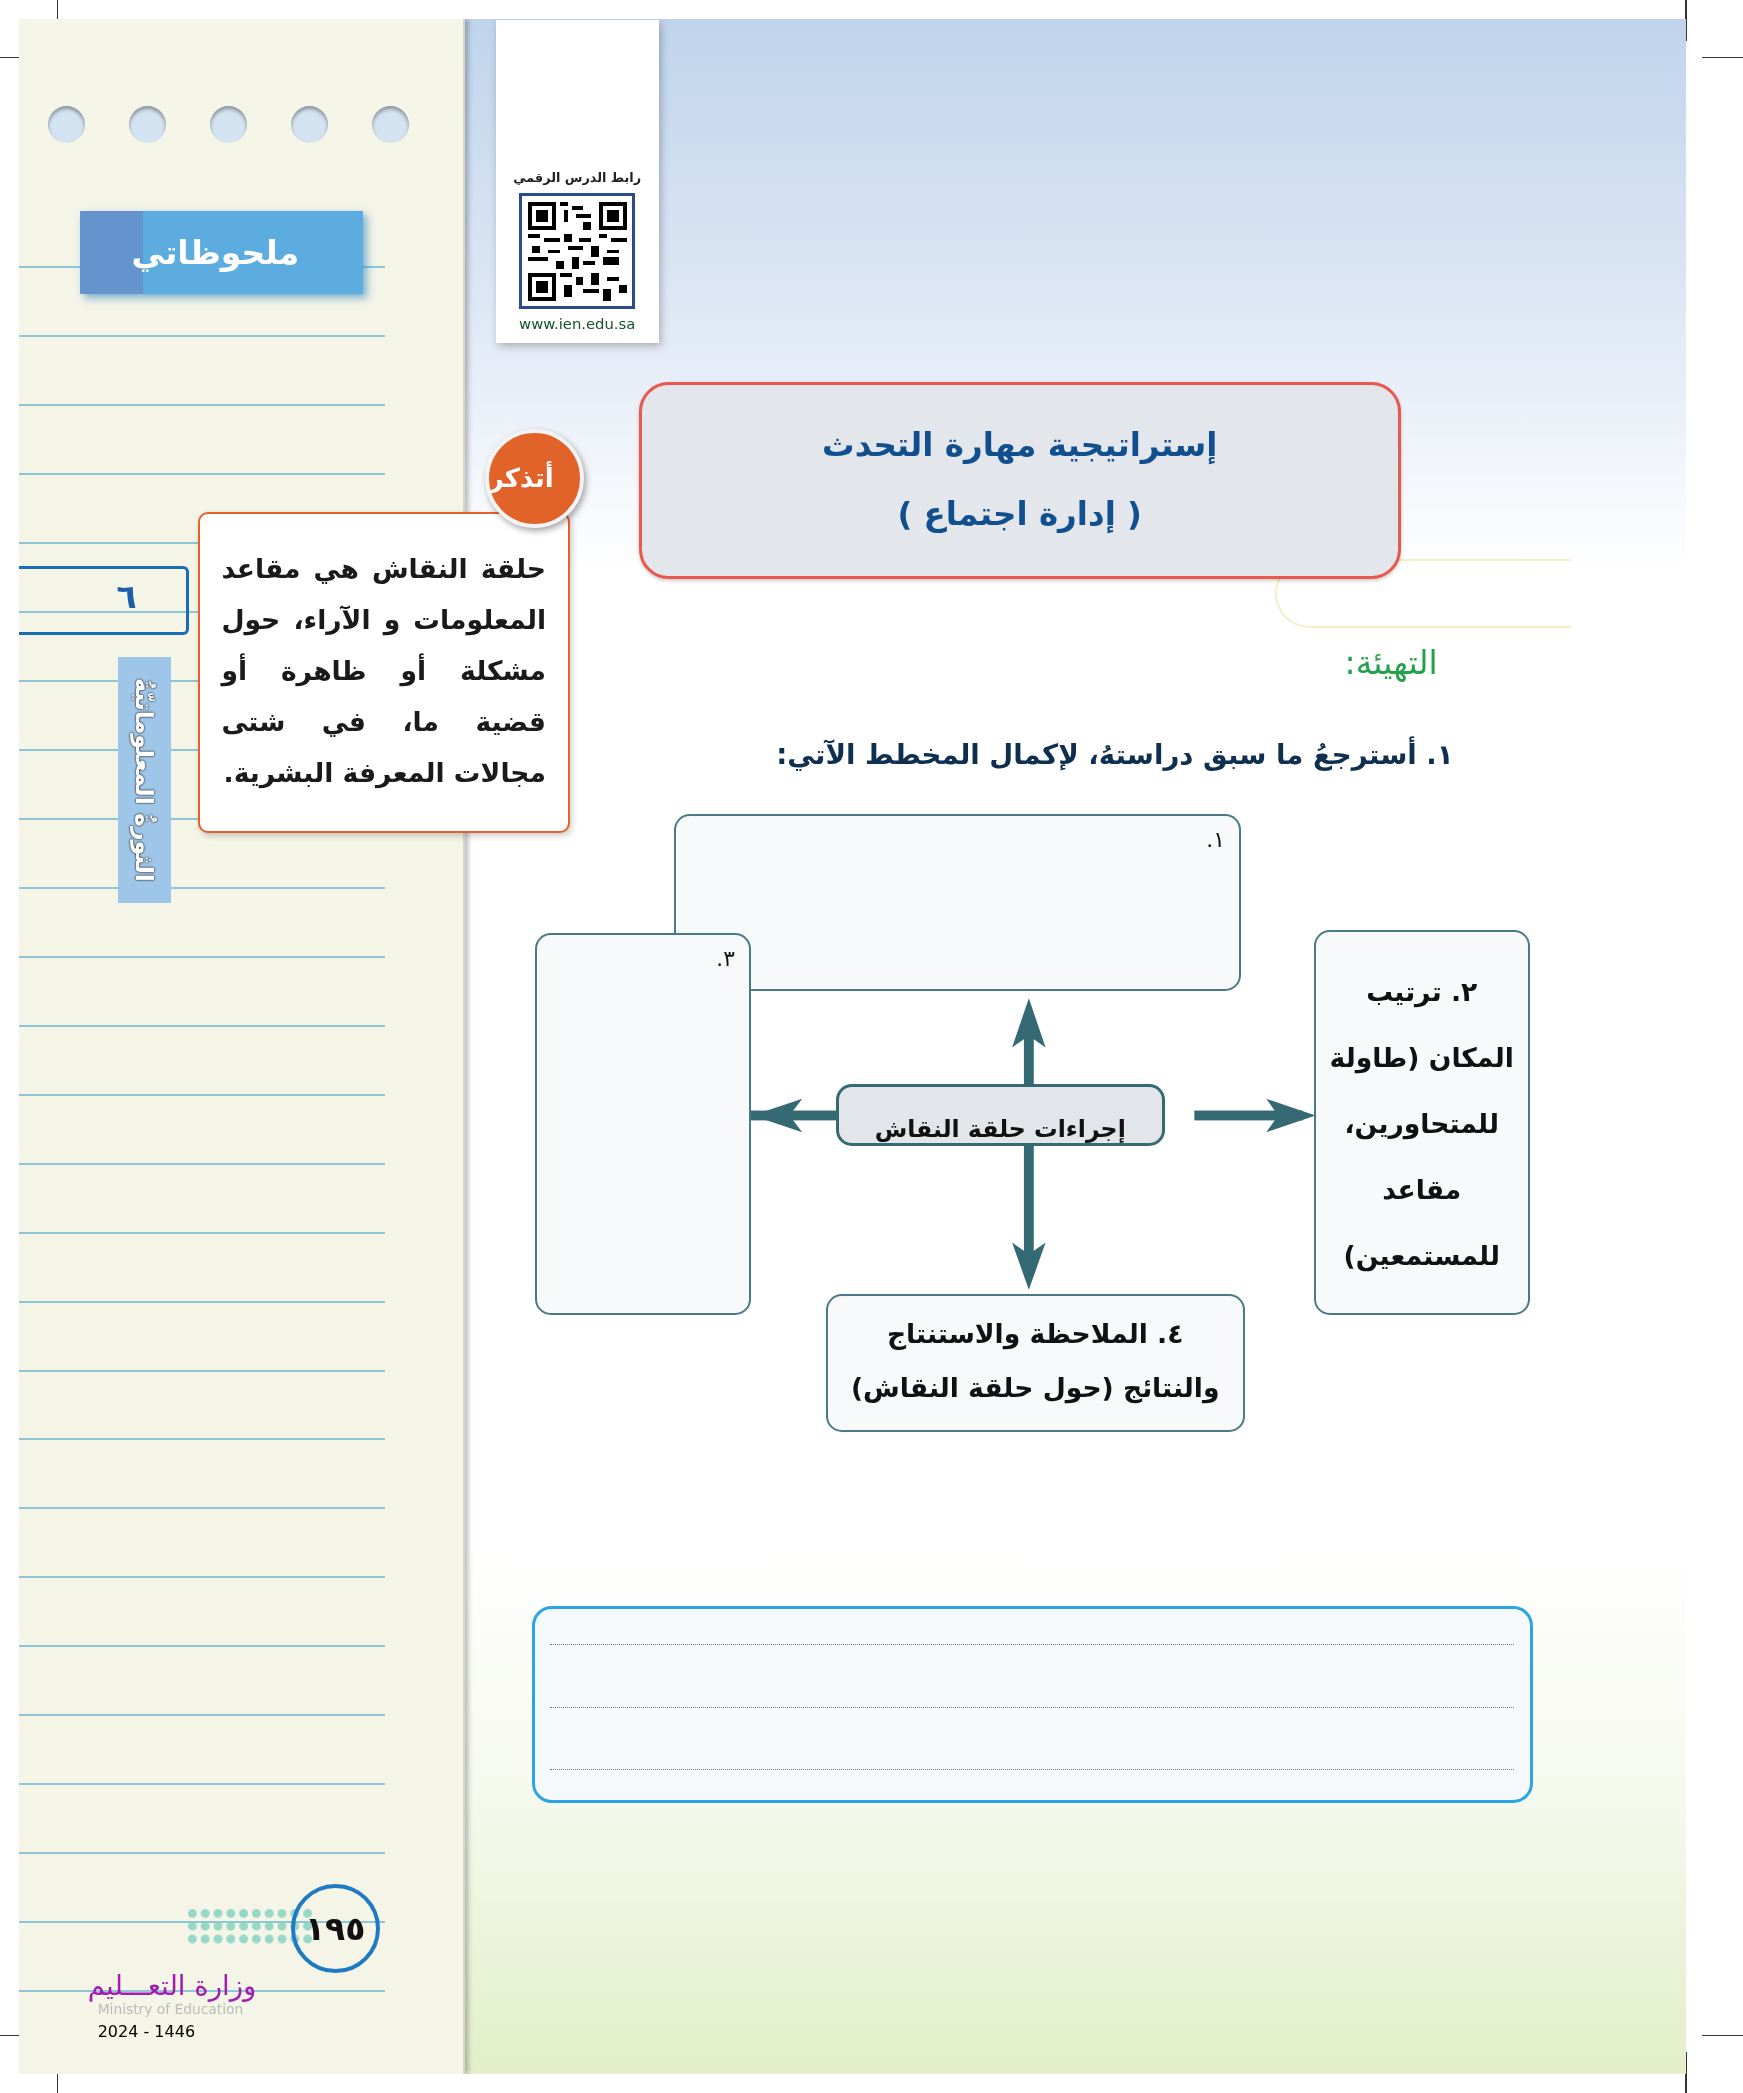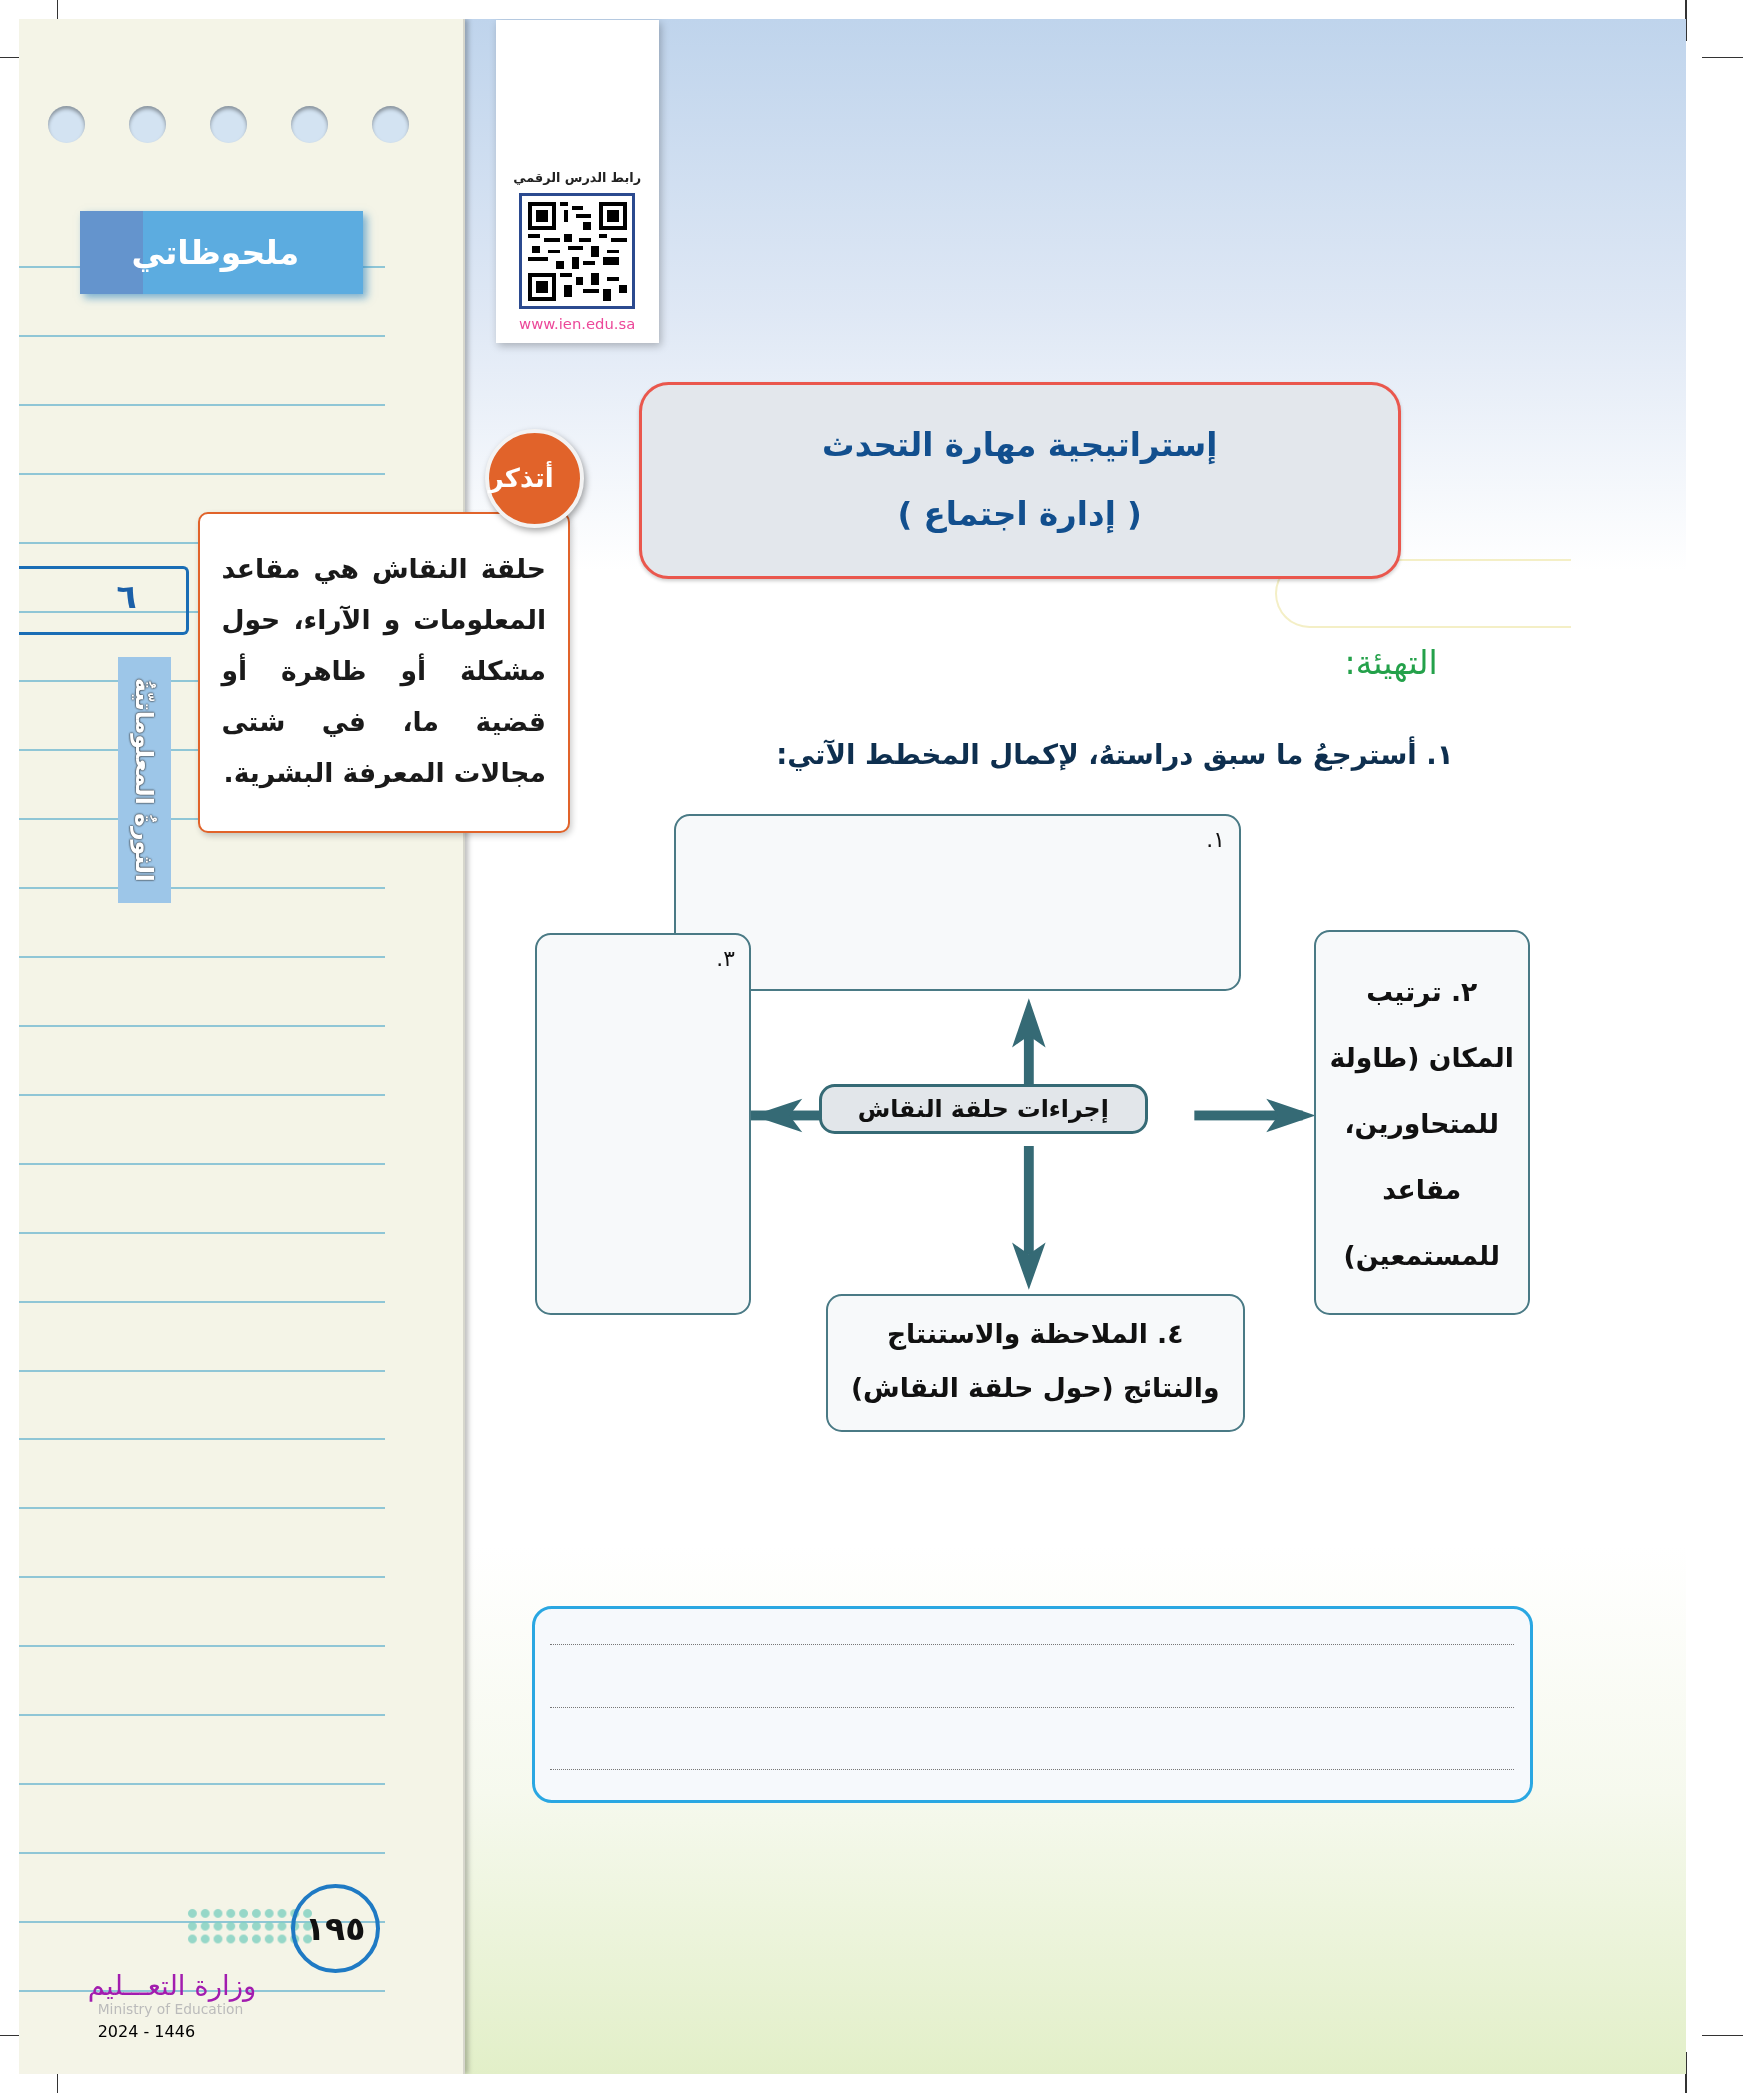--- a/index.html
+++ b/index.html
@@ -44,40 +44,40 @@
     color: #fff; font-weight: bold; font-size: 26px; display: flex; align-items: center; justify-content: flex-end; direction: rtl; }
   .callout { position: absolute; left: 179px; top: 493px; width: 372px; height: 321px; background: #ffffff;
     border: 2px solid #e1632a; border-radius: 9.9px; box-shadow: 2px 3px 5.9px rgba(0,0,0,0.2);
     direction: rtl; text-align: justify; padding: 29.6px 21.7px 9.9px 21.7px; font-weight: bold; font-size: 26.6px; line-height: 51px; color: #1a1a1a; }
 
   
   .qr-card { position: absolute; left: 477px; top: 1px; width: 163px; height: 323px; background: #fff;
     box-shadow: 2px 3px 7.9px rgba(0,0,0,0.25); text-align: center; }
   .qr-label { position: absolute; top: 150px; width: 100%; font-size: 12.8px; font-weight: bold; color: #222; direction: rtl; }
   .qr-code { position: absolute; left: 23.6px; top: 173px; width: 116px; height: 116px; border: 3px solid #2b4a8f; padding: 5.9px; background: #fff; }
-  .qr-url { position: absolute; top: 295px; width: 100%; font-size: 14.8px; color: #ec4899; }
+  .qr-url { position: absolute; top: 295px; width: 100%; font-size: 14.8px; color: #14532d; }
 
   
   .title-box { position: absolute; left: 620px; top: 363px; width: 762px; height: 197px; background: #e3e7ec;
     border: 3px solid #ea574d; border-radius: 29.6px; box-shadow: 0 2px 3.9px rgba(0,0,0,0.2);
     display: flex; flex-direction: column; align-items: center; justify-content: center; direction: rtl; }
   .title-line { color: #124f8e; font-weight: bold; font-size: 32.5px; line-height: 69px; }
   .deco-curve { position: absolute; left: 1256px; top: 540px; width: 296px; height: 69px;
     border: 2px solid #f4efc6; border-right: none; border-radius: 59px 0 0 59px; }
 
   .section-head { position: absolute; right: 248px; top: 624px; color: #24a14a; font-size: 33px; direction: rtl; }
   .q1 { position: absolute; right: 232px; top: 719px; color: #0e2f4f; font-weight: bold; font-size: 27.6px; direction: rtl; }
   .q2 { position: absolute; right: 213px; top: 1533px; color: #0e2f4f; font-weight: bold; font-size: 27.6px; direction: rtl; }
 
   
   .dbox { position: absolute; background: #f7f9fa; border: 2px solid #4a7a85; border-radius: 15.8px; direction: rtl;
     padding: 11.8px 13.8px; font-size: 21.7px; color: #111; }
   .dbox.filled { font-weight: bold; font-size: 26.6px; line-height: 66px; text-align: center; }
-  .center-node { position: absolute; left: 800px; top: 1065px; width: 329px; height: 50px; background: #e2e6ea;
-    border: 3.9px solid #356a75; border-radius: 15.8px; display: flex; align-items: center; justify-content: center;
+  .center-node { position: absolute; left: 817px; top: 1065px; width: 329px; height: 62px; background: #e2e6ea;
+    border: 3.9px solid #356a75; border-radius: 15.8px; display: flex; align-items: flex-end; justify-content: center;
     font-weight: bold; font-size: 23.6px; color: #111; direction: rtl; }
   .arrow-svg { position: absolute; left: 0; top: 0; }
 
   
   .answer-box { position: absolute; left: 513px; top: 1587px; width: 1001px; height: 197px; background: #f6f9fc;
     border: 3px solid #2aa7e2; border-radius: 19.7px; }
   .answer-line { position: absolute; left: 15.8px; right: 15.8px; height: 0; border-top: 1px dotted #777; }
 </style>
 </head>
 <body>

